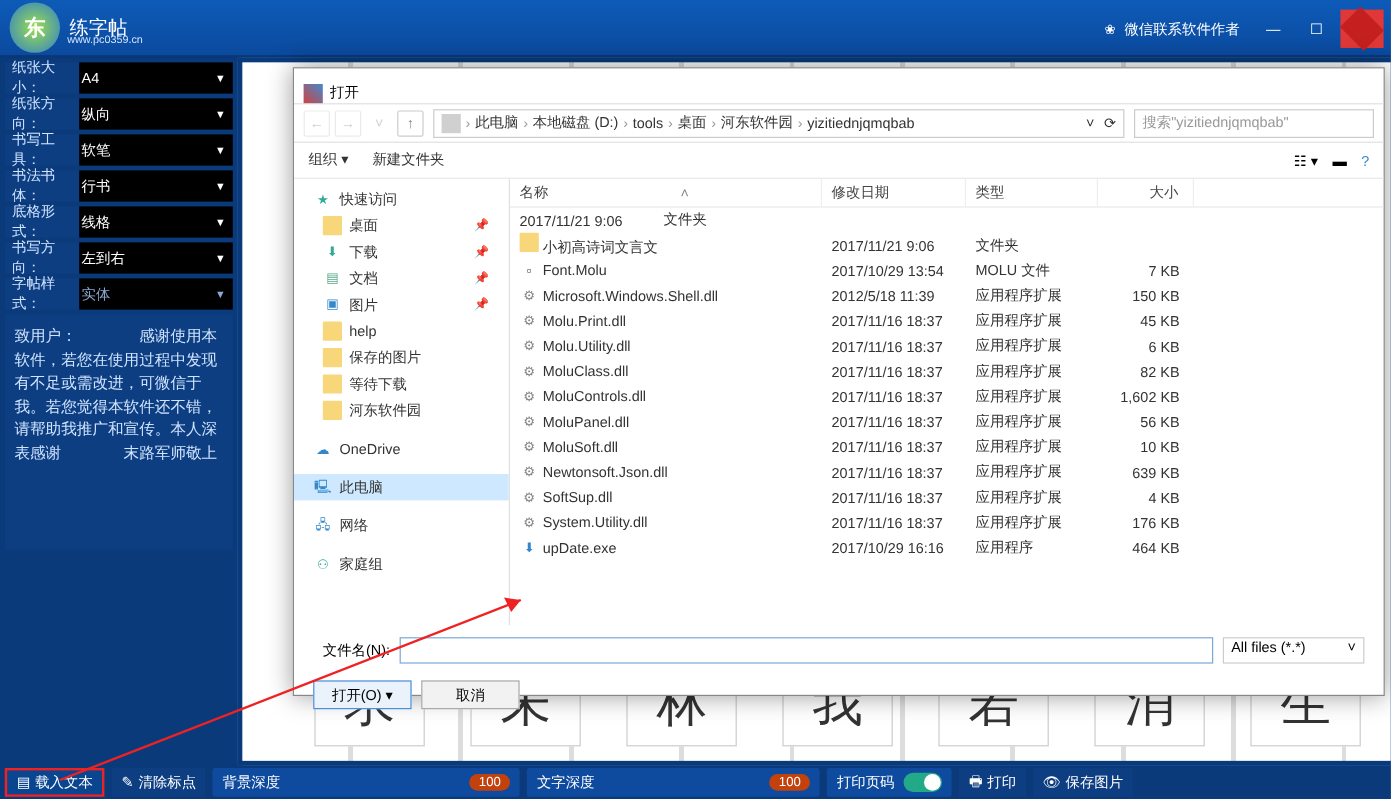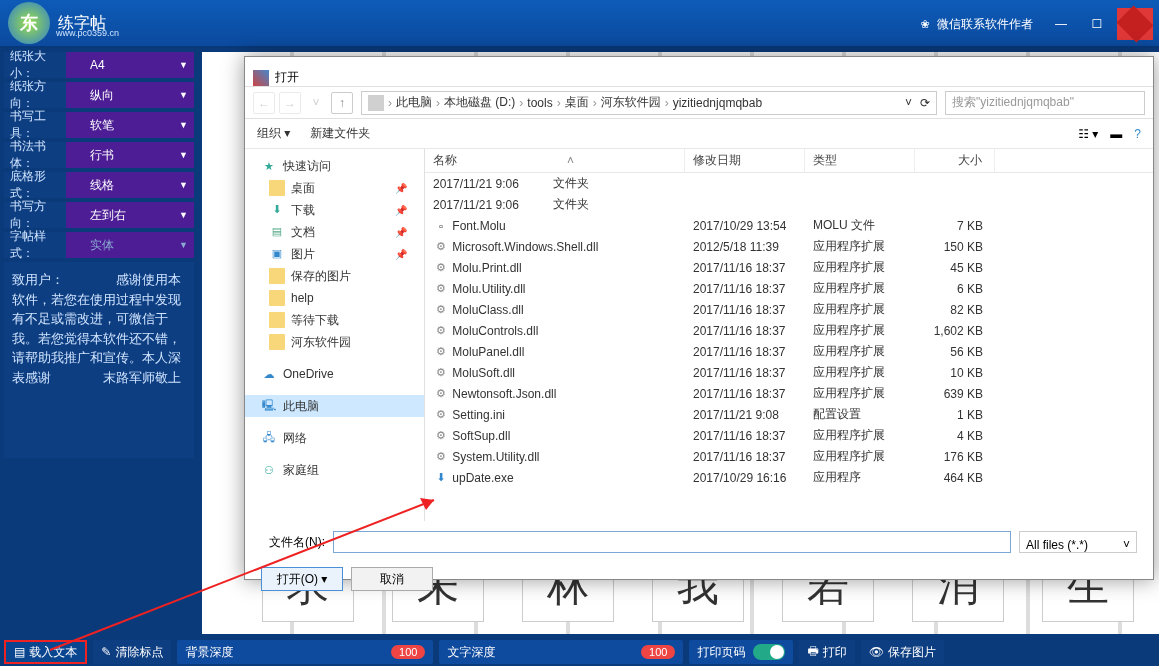--- a/index.html
+++ b/index.html
@@ -9,32 +9,32 @@
 .app-title{margin-left:8px;font-size:16px}
 .tb-right{position:absolute;right:6px;top:8px;display:flex;align-items:center;gap:4px}
 .tb-link{color:#fff;display:flex;align-items:center;gap:4px;padding:4px 8px}
 .tb-btn{width:32px;height:24px;display:flex;align-items:center;justify-content:center;color:#fff}
 .close-btn{width:36px;height:32px;background:#e03838;position:relative}
 .close-btn::before{content:"";position:absolute;inset:4px;background:#c42020;transform:rotate(45deg)}
 .main{display:flex;height:590px}
 .sidebar{width:198px;background:#0b3a7a;padding:4px}
 .side-row{display:flex;align-items:center;height:26px;background:#0e3e82;margin-bottom:4px;color:#cfe4ff}
 .side-label{width:62px;padding-left:6px}
-.side-val{flex:1;background:#4c1d95;height:26px;display:flex;align-items:center;padding-left:24px;color:#fff;position:relative}
+.side-val{flex:1;background:#000000;height:26px;display:flex;align-items:center;padding-left:2px;color:#fff;position:relative}
 .side-val.dim{color:#8aa8d0}
 .side-arrow{position:absolute;right:6px;font-size:9px}
 .side-msg{background:#0e3e82;color:#cfe4ff;padding:8px;line-height:1.5;font-size:13px;height:196px}
 .canvas-area{flex:1;background:#3a7dd0;position:relative;border:4px solid #0b3a7a;border-right:0}
 .canvas-inner{position:absolute;inset:0;background:repeating-linear-gradient(90deg,#fff 0,#fff 88px,#ddd 88px,#ddd 92px);display:flex;align-items:flex-end;overflow:hidden}
 .char-cell{width:92px;height:72px;border:1px solid #ccc;display:flex;align-items:center;justify-content:center;font-family:"STXingkai","KaiTi",cursive;font-size:42px;color:#333;position:absolute;bottom:12px;background:#fff}
 .bottombar{height:28px;background:#0b3a7a;display:flex;align-items:center;padding:0 4px;gap:6px}
 .bbtn{height:24px;padding:0 8px;background:#0e3e82;color:#fff;display:flex;align-items:center;gap:4px;border:none}
 .bbtn.red{border:2px solid #e22;background:#0a4590}
 .bslider{height:24px;background:#0e4a9e;color:#fff;display:flex;align-items:center;padding:0 8px;gap:8px;border-radius:2px}
-.bnum{background:#ef4444;padding:1px 8px;border-radius:8px;font-size:11px}
+.bnum{background:#c2410c;padding:1px 8px;border-radius:8px;font-size:11px}
 .btoggle{width:32px;height:16px;background:#888;border-radius:8px;position:relative}
 .btoggle::after{content:"";position:absolute;width:14px;height:14px;background:#fff;border-radius:50%;top:1px;left:1px}
 .btoggle.on::after{left:auto;right:1px}
 .btoggle.on{background:#2a8}
 
 
 .dlg{position:absolute;left:244px;top:56px;width:910px;height:524px;background:#fff;border:1px solid #888;box-shadow:0 0 20px rgba(0,0,0,.4)}
 .dlg-title{height:30px;display:flex;align-items:flex-end;padding:0 8px;gap:6px;border-bottom:1px solid #e0e0e0}
 .dlg-icon{width:16px;height:16px;background:linear-gradient(45deg,#c44,#48c)}
 .dlg-nav{height:32px;display:flex;align-items:center;padding:0 8px;gap:4px;border-bottom:1px solid #e0e0e0}
@@ -66,21 +66,21 @@
 .dlg-list{flex:1;overflow:auto}
 .dlg-head{display:flex;height:24px;align-items:center;border-bottom:1px solid #e8e8e8;color:#444}
 .dlg-head>div{padding-left:8px;border-right:1px solid #eee;height:100%;display:flex;align-items:center}
 .col-n{width:260px}.col-d{width:120px}.col-t{width:110px}.col-s{width:80px;justify-content:flex-end;padding-right:12px}
 .dlg-row{display:flex;height:21px;align-items:center;color:#333}
 .dlg-row>div{padding-left:8px}
 .dlg-row .col-s{text-align:right;padding-right:12px;padding-left:0}
 .dlg-foot{padding:10px 16px;display:flex;align-items:center;gap:8px}
 .fn-label{width:64px;text-align:right}
 .fn-input{flex:1;height:22px;border:1px solid #7aa7d8;padding:0 4px}
-.filter{width:118px;height:22px;border:1px solid #ccc;padding:0 6px;display:flex;align-items:flex-end;justify-content:space-between}
+.filter{width:118px;height:22px;border:1px solid #ccc;padding:0 6px;display:flex;align-items:flex-start;justify-content:space-between}
 .dlg-btns{display:flex;justify-content:flex-start;gap:8px;padding:4px 16px 10px}
 .dbtn{width:82px;height:24px;border:1px solid #aaa;background:#f2f2f2}
 .dbtn.primary{border:1px solid #4a90d9;background:#eaf3fc}
 .pin-ico{color:#999;font-size:10px}
 
 
 .red-arrow{position:absolute;pointer-events:none;z-index:30}
 .red-arrow svg{overflow:visible}
 </style>
 </head>
@@ -254,25 +254,25 @@
         </div>
       <div class="ds-item pin">
           <span style="display:flex;gap:6px">
             <span class="ico ico-pic">▣</span>
             <span>图片</span>
           </span>
           <span class="pin-ico">📌</span>
         </div>
       <div class="ds-item">
           <span class="ico ico-folder"></span>
-          <span>保存的图片</span>
+          <span>help</span>
         </div>
       <div class="ds-item">
           <span class="ico ico-folder"></span>
-          <span>help</span>
+          <span>保存的图片</span>
         </div>
       <div class="ds-item">
           <span class="ico ico-folder"></span>
           <span>等待下载</span>
         </div>
       <div class="ds-item">
           <span class="ico ico-folder"></span>
           <span>河东软件园</span>
         </div>
       <div class="ds-sep"></div>
@@ -306,20 +306,21 @@
         <div class="col-t">类型</div>
         <div class="col-s">大小</div>
       </div>
       <div id="file-rows">
           <div class="dlg-row">
     <div class="col-d">2017/11/21 9:06</div>
             <div class="col-t">文件夹</div>
             <div class="col-s"></div>
    </div>
           <div class="dlg-row">
+    <div class="col-n"><span class="ico ico-folder"></span> 小初高诗词文言文</div>
     <div class="col-d">2017/11/21 9:06</div>
             <div class="col-t">文件夹</div>
             <div class="col-s"></div>
    </div>
           <div class="dlg-row">
     <div class="col-n"><span class="ico">▫</span> Font.Molu</div>
     <div class="col-d">2017/10/29 13:54</div>
             <div class="col-t">MOLU 文件</div>
             <div class="col-s">7 KB</div>
    </div>
@@ -363,26 +364,20 @@
     <div class="col-n"><span class="ico" style="color:#888">⚙</span> MoluSoft.dll</div>
     <div class="col-d">2017/11/16 18:37</div>
             <div class="col-t">应用程序扩展</div>
             <div class="col-s">10 KB</div>
    </div>
           <div class="dlg-row">
     <div class="col-n"><span class="ico" style="color:#888">⚙</span> Newtonsoft.Json.dll</div>
     <div class="col-d">2017/11/16 18:37</div>
             <div class="col-t">应用程序扩展</div>
             <div class="col-s">639 KB</div>
-   </div>
-          <div class="dlg-row">
-    <div class="col-n"><span class="ico" style="color:#888">⚙</span> Setting.ini</div>
-    <div class="col-d">2017/11/21 9:08</div>
-            <div class="col-t">配置设置</div>
-            <div class="col-s">1 KB</div>
    </div>
           <div class="dlg-row">
     <div class="col-n"><span class="ico" style="color:#888">⚙</span> SoftSup.dll</div>
     <div class="col-d">2017/11/16 18:37</div>
             <div class="col-t">应用程序扩展</div>
             <div class="col-s">4 KB</div>
    </div>
           <div class="dlg-row">
     <div class="col-n"><span class="ico" style="color:#888">⚙</span> System.Utility.dll</div>
     <div class="col-d">2017/11/16 18:37</div>

